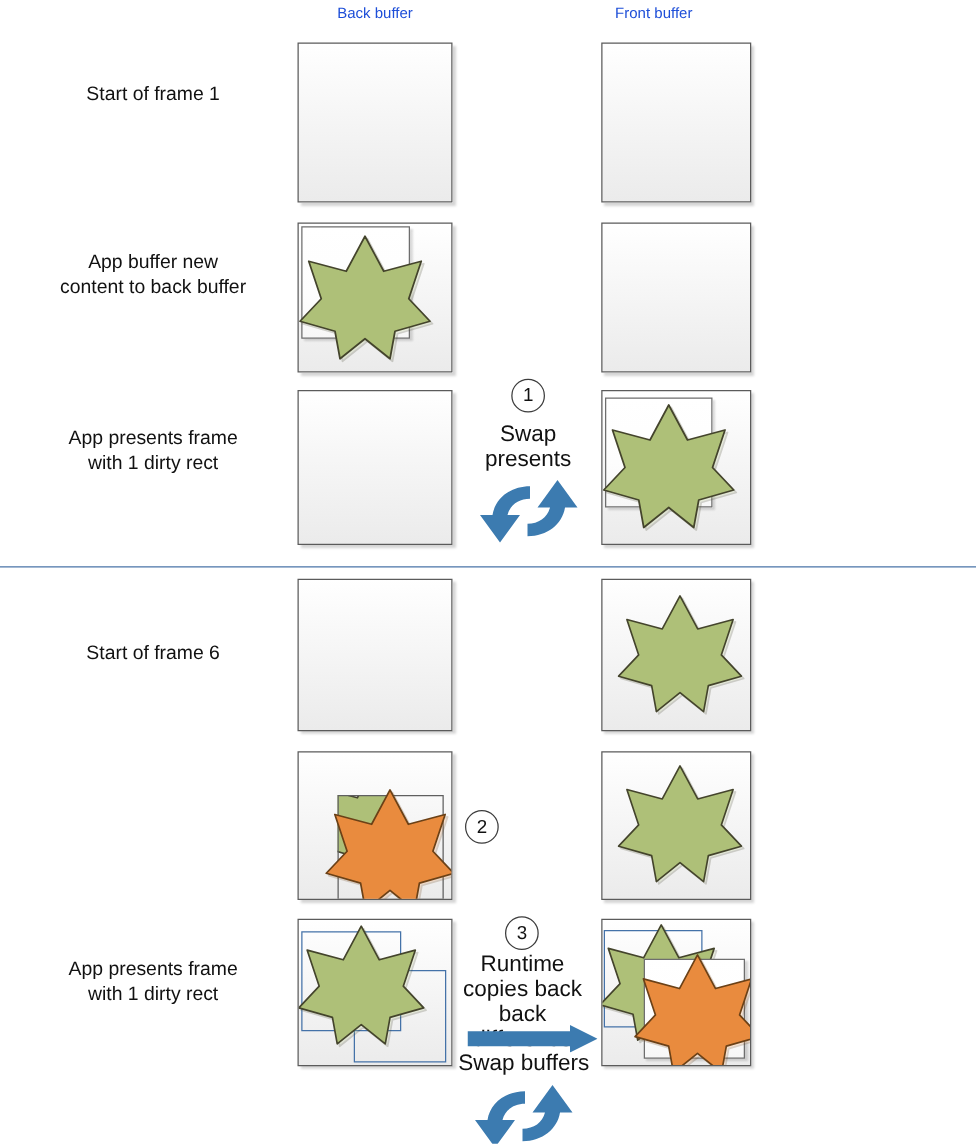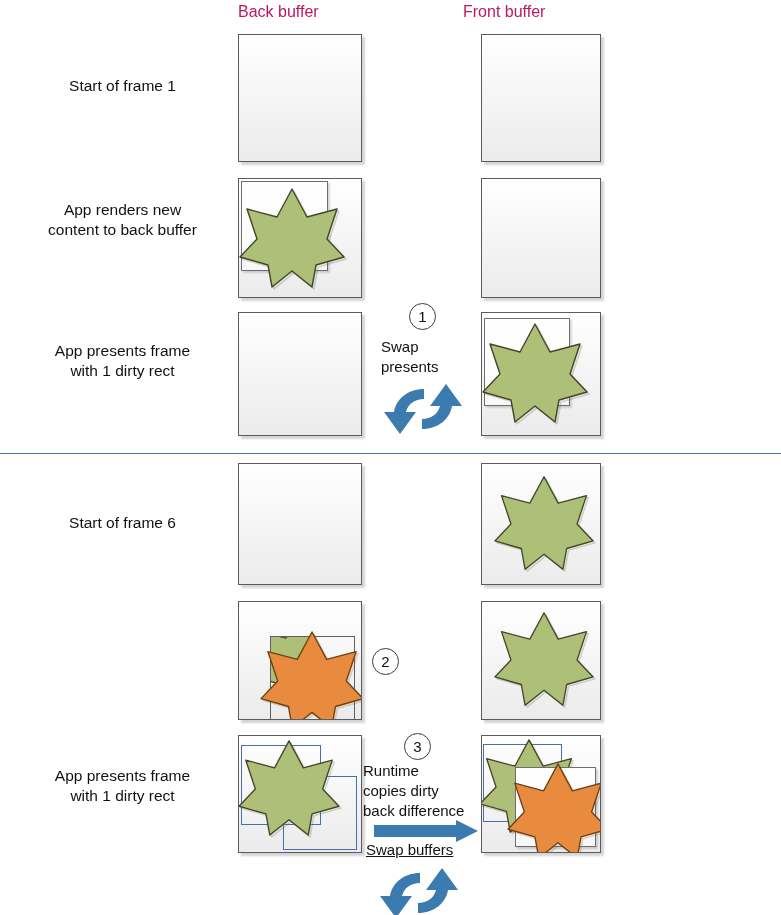--- a/index.html
+++ b/index.html
@@ -18,39 +18,39 @@
   #stage {
     position: absolute;
     left: 0; top: 0;
     width: 781px;
     height: 915px;
   }
 
   
   .col-header {
     position: absolute;
-    font-size: 16px;
-    color: #be185d;
-    text-align: left;
+    font-size: 12px;
+    color: #1d4ed8;
+    text-align: center;
     white-space: nowrap;
   }
   #hdr-back  { left: 238px; top: 3px; width: 124px; }
   #hdr-front { left: 463px; top: 3px; width: 120px; }
 
   
   .row-caption {
     position: absolute;
     font-size: 15.5px;
     line-height: 20px;
     color: #111;
   }
   .caption-center { text-align: center; }
   .caption-left   { text-align: left; }
 
-  #cap-r1 { left: 20px;  top: 76px;  width: 205px; }
+  #cap-r1 { left: 20px;  top: 66px;  width: 205px; }
   #cap-r2 { left: 20px;  top: 200px; width: 205px; }
   #cap-r3 { left: 20px;  top: 341px; width: 205px; }
   #cap-r4 { left: 20px;  top: 513px; width: 205px; }
   #cap-r5 { left: 68px;  top: 586px; width: 170px; }
   #cap-r6 { left: 20px;  top: 766px; width: 205px; }
 
   
   #divider {
     position: absolute;
     left: 0px;
@@ -103,22 +103,23 @@
     border-radius: 50%;
     background: #ffffff;
     font-size: 15px;
     line-height: 25px;
     text-align: center;
     color: #111;
     box-sizing: border-box;
   }
   .step-label {
     position: absolute;
-    font-size: 15px;
+    font-size: 18px;
     line-height: 20px;
+    text-align: center;
     color: #111;
   }
 
   
   .swap-glyph { position: absolute; }
   .swap-glyph svg { display: block; }
 
   
   .copy-arrow { position: absolute; }
   .copy-arrow svg { display: block; }
@@ -127,21 +128,21 @@
 <body>
 
 <div id="stage">
 
   <div class="col-header" id="hdr-back">Back buffer</div>
   <div class="col-header" id="hdr-front">Front buffer</div>
 
   <div class="row-caption caption-center" id="cap-r1">Start of frame 1</div>
 
   <div class="row-caption caption-center" id="cap-r2">
-    <div>App renders new</div>
+    <div>App buffer new</div>
     <div>content to back buffer</div>
   </div>
 
   <div class="row-caption caption-center" id="cap-r3">
     <div>App presents frame</div>
     <div>with 1 dirty rect</div>
   </div>
 
   <div class="row-caption caption-center" id="cap-r4">Start of frame 6</div>
 
@@ -260,29 +261,29 @@
       <svg width="104" height="98" viewBox="0 0 108 102">
         <polygon points="54,2 69,30 99,22 89,52 106,70 78,78 74,100 54,84 34,100 30,78 2,70 19,52 9,22 39,30" fill="#E98B3E" stroke="#6b4117" stroke-width="1.4" stroke-linejoin="round" transform="translate(2,2)" opacity="0.22"></polygon>
         <polygon points="54,2 69,30 99,22 89,52 106,70 78,78 74,100 54,84 34,100 30,78 2,70 19,52 9,22 39,30" fill="#E98B3E" stroke="#6b4117" stroke-width="1.4" stroke-linejoin="round"></polygon>
       </svg>
     </div>
   </div>
 
   <div class="step-circle" style="left:404px; top:733px;">3</div>
   <div class="step-label" style="left:363px; top:761px; width:110px;">
     <div>Runtime</div>
-    <div>copies dirty</div>
+    <div>copies back</div>
     <div>back difference</div>
   </div>
   <div class="copy-arrow" style="left:374px; top:820px;">
     <svg width="104" height="22" viewBox="0 0 104 22">
       <path d="M0,5 L82,5 L82,0 L104,11 L82,22 L82,17 L0,17 Z" fill="#3C7BB0"></path>
     </svg>
   </div>
-  <div class="step-label" style="left:366px; top:840px; width:106px;text-decoration:underline;">Swap buffers</div>
+  <div class="step-label" style="left:366px; top:840px; width:106px;">Swap buffers</div>
   <div class="swap-glyph" style="left:376px; top:862px;">
     <svg width="86" height="62" viewBox="0 0 86 62">
       <path d="M44,3 C28,3 16,13 14,26 L4,26 L20,48 L36,26 L26,26 C28,18 35,13 44,13 Z" fill="#3C7BB0" transform="translate(0,8)"></path>
       <path d="M42,59 C58,59 70,49 72,36 L82,36 L66,14 L50,36 L60,36 C58,44 51,49 42,49 Z" fill="#3C7BB0" transform="translate(0,-8)"></path>
     </svg>
   </div>
 
 </div>
 
 </body></html>

